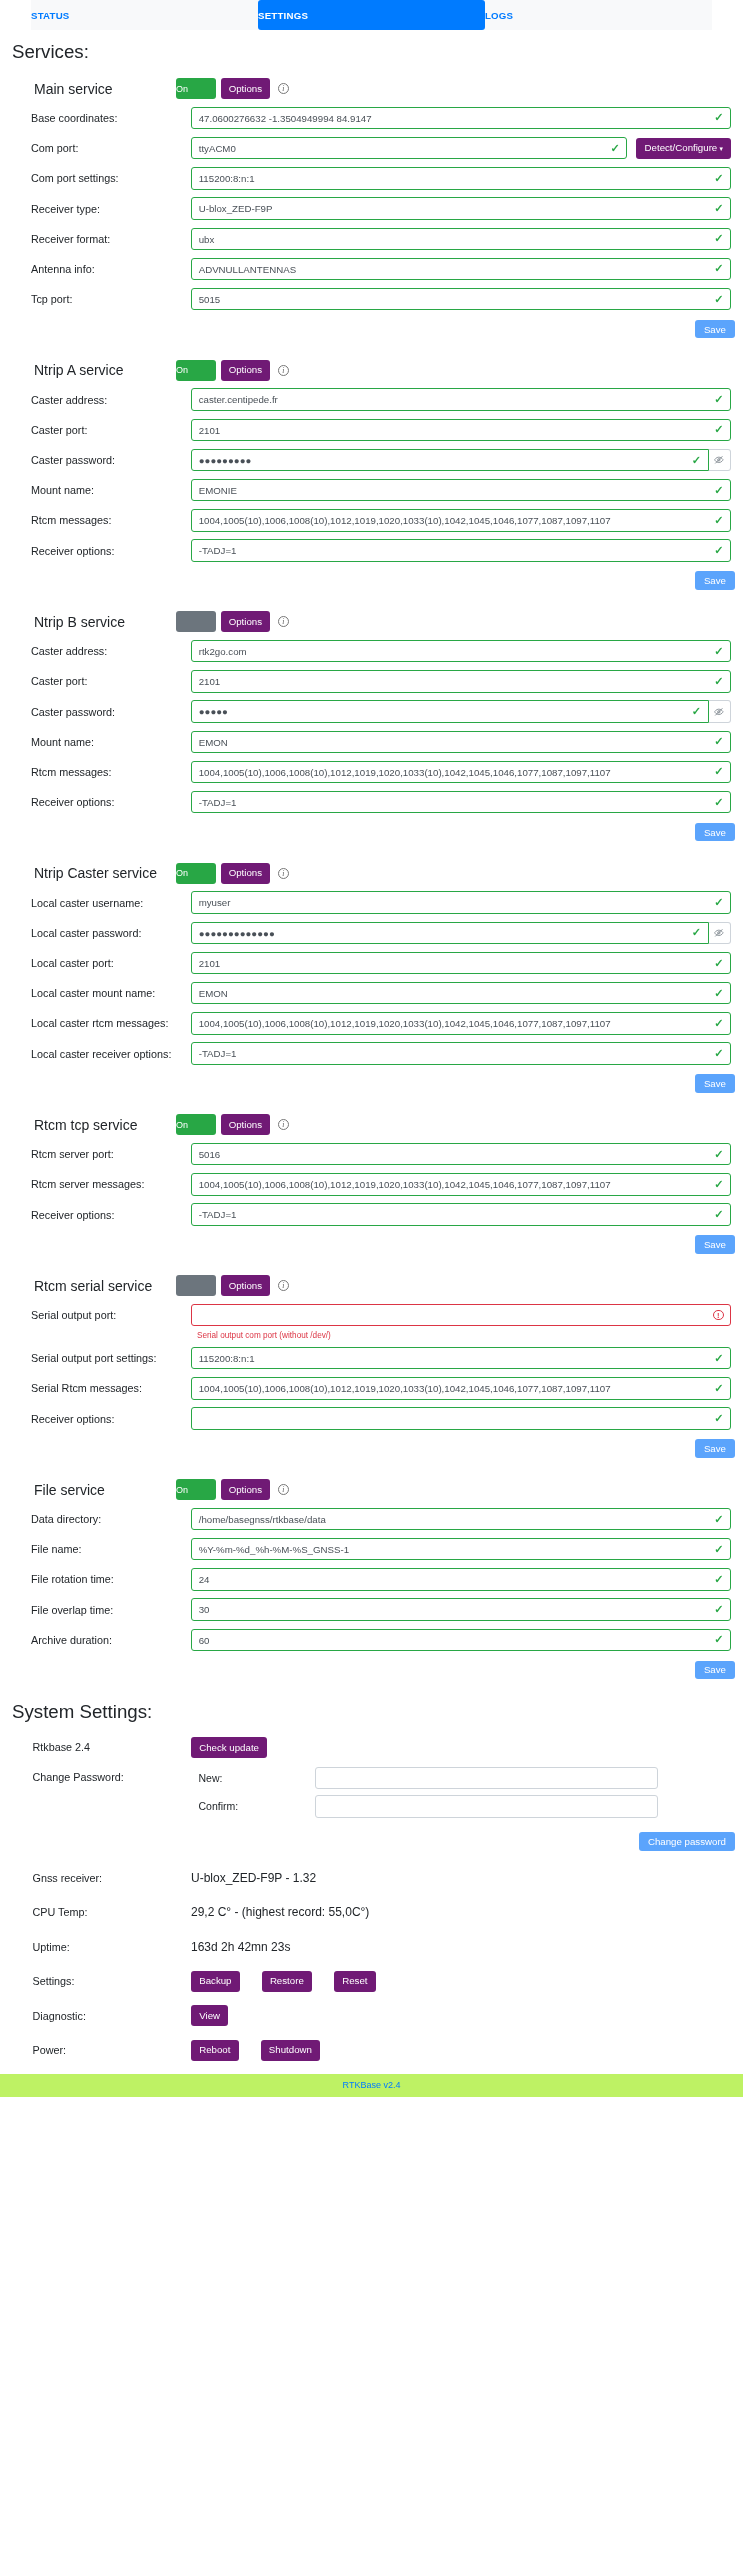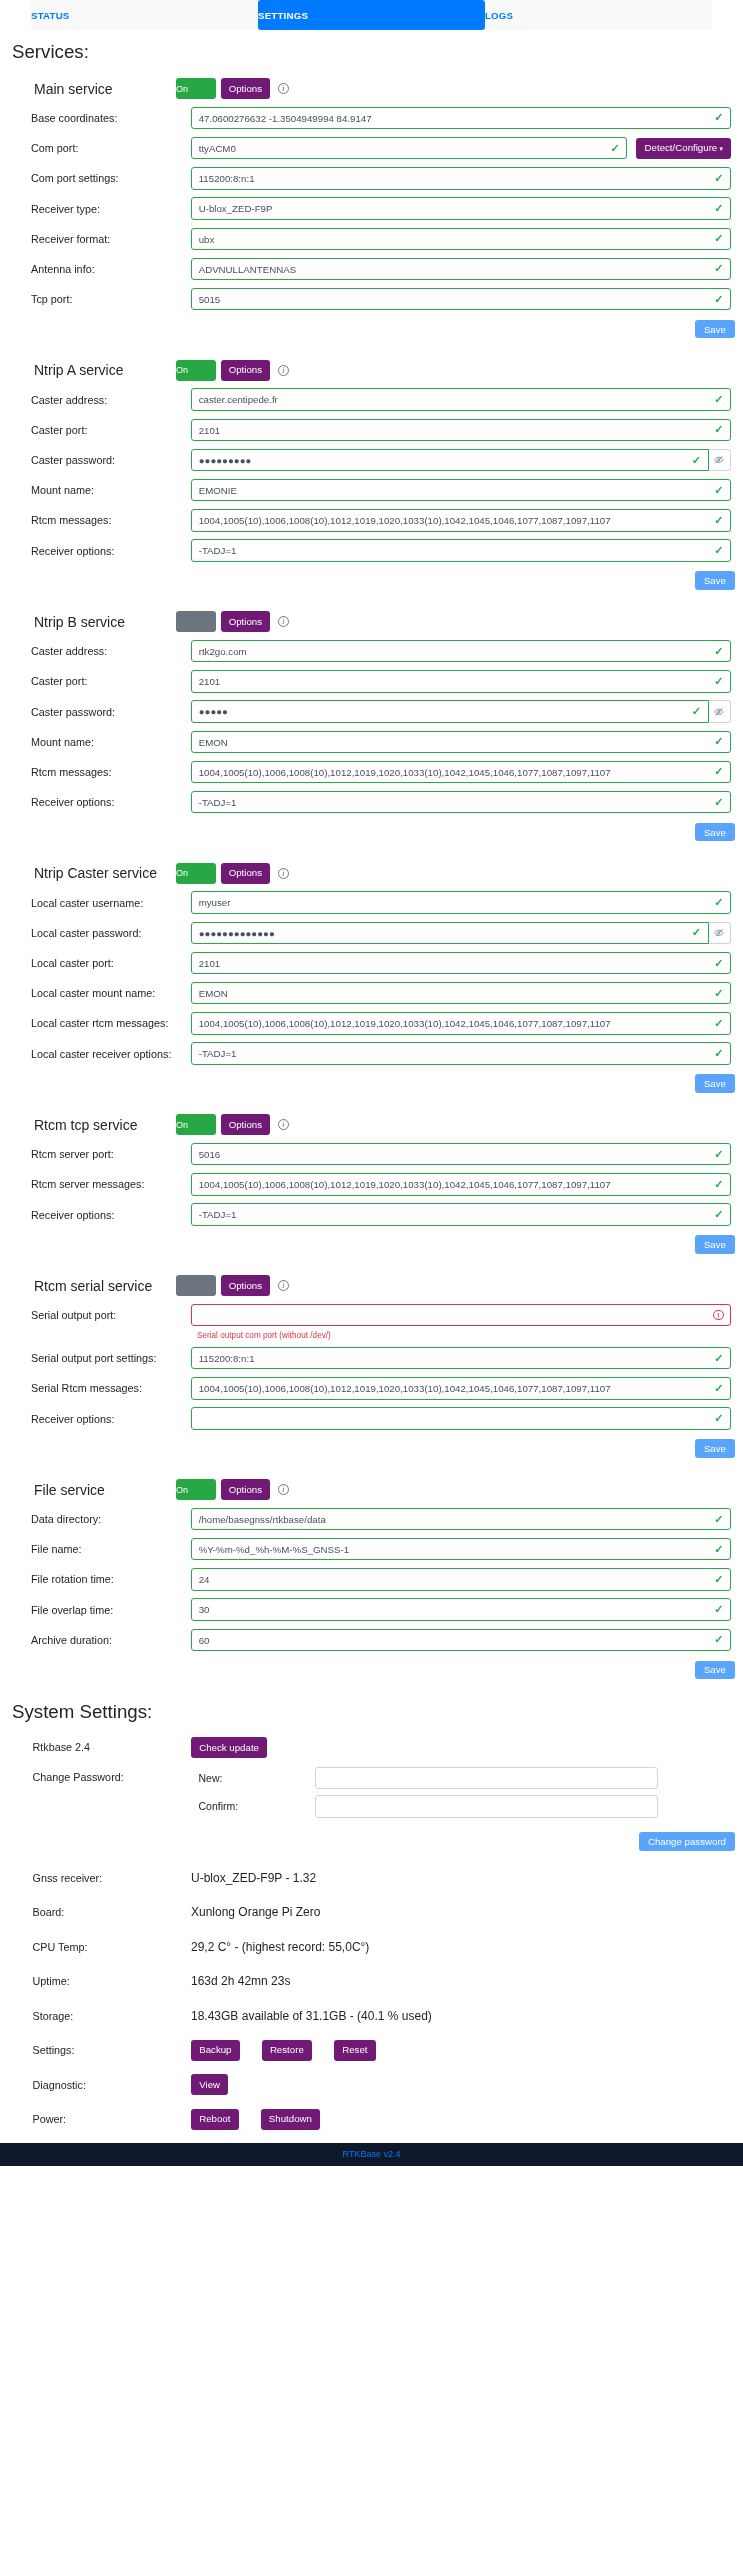--- a/index.html
+++ b/index.html
@@ -264,21 +264,21 @@
     border: 0.7px solid #ced4da;
     border-radius: 3px;
     padding: 0 6.7px;
     font-size: 9.7px;
     font-family: "Liberation Sans", sans-serif;
     outline: none;
   }
   .btn-group { display: flex; gap: 22px; }
 
   .footer {
-    background: #0f172a;
+    background: #bef264;
     height: 22.4px;
     display: flex;
     align-items: center;
     justify-content: center;
     margin-top: 9px;
   }
   .footer a {
     color: #007bff;
     font-size: 9px;
     text-decoration: none;
@@ -742,34 +742,26 @@
 
   <div class="save-row">
     <button class="btn-save">Change password</button>
   </div>
 
   <div class="sys-row">
     <div class="label">Gnss receiver:</div>
     <div class="value">U-blox_ZED-F9P - 1.32</div>
   </div>
   <div class="sys-row">
-    <div class="label">Board:</div>
-    <div class="value">Xunlong Orange Pi Zero</div>
-  </div>
-  <div class="sys-row">
     <div class="label">CPU Temp:</div>
     <div class="value">29,2 C° - (highest record: 55,0C°)</div>
   </div>
   <div class="sys-row">
     <div class="label">Uptime:</div>
     <div class="value">163d 2h 42mn 23s</div>
-  </div>
-  <div class="sys-row">
-    <div class="label">Storage:</div>
-    <div class="value">18.43GB available of 31.1GB - (40.1 % used)</div>
   </div>
 
   <div class="sys-row">
     <div class="label">Settings:</div>
     <div class="btn-group">
       <button class="btn">Backup</button>
       <button class="btn">Restore</button>
       <button class="btn">Reset</button>
     </div>
   </div>

